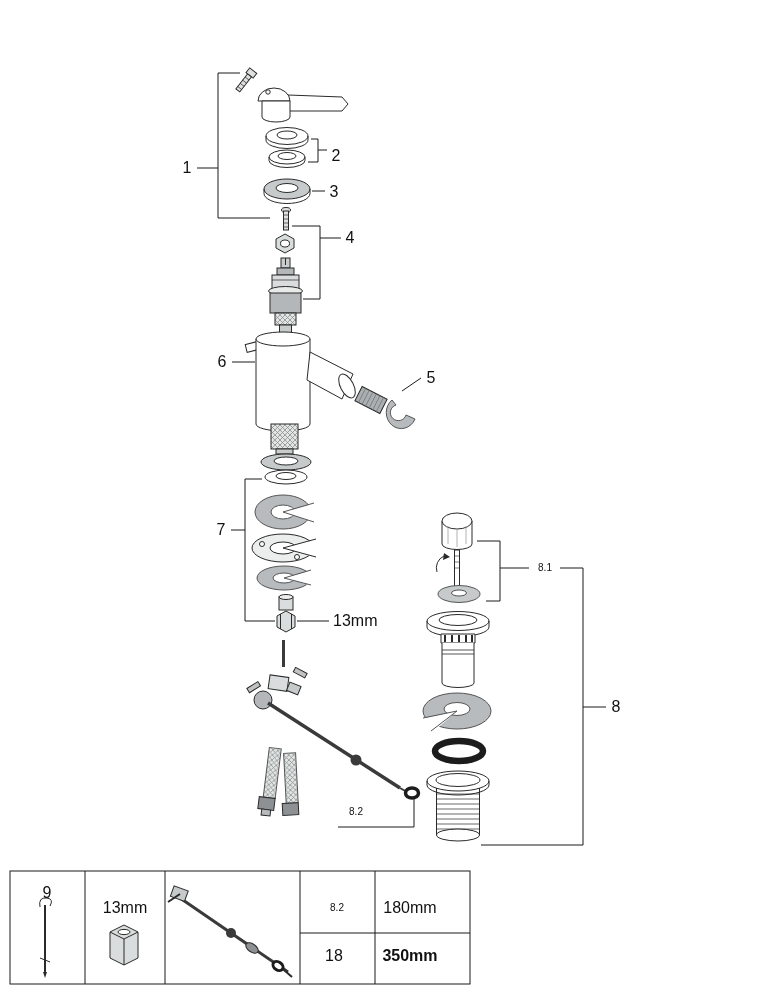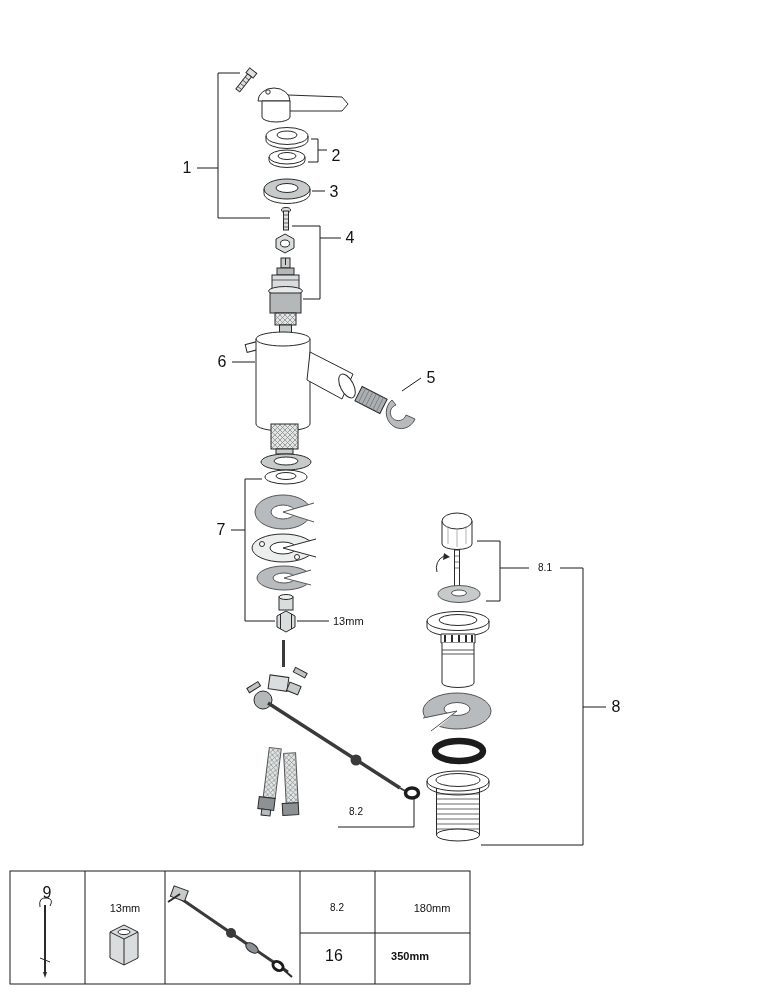--- a/index.html
+++ b/index.html
@@ -15,21 +15,21 @@
   .stage svg { position: absolute; left: 0; top: 0; }
   .label {
     position: absolute;
     transform: translate(-50%, -50%);
     font-size: 16px;
     line-height: 1;
     color: #111111;
     white-space: nowrap;
   }
   .label.md { font-size: 10px; }
-  .label.sm { font-size: 11px; text-align: center; }
+  .label.sm { font-size: 16px; text-align: center; }
   .label.anchor-left { transform: translate(0, -50%); }
 </style>
 </head>
 <body>
 
 <div class="stage">
 
   <svg width="769" height="1000" viewBox="0 0 769 1000">
     <defs>
       <pattern id="mesh" width="5" height="5" patternUnits="userSpaceOnUse">
@@ -288,17 +288,17 @@
   <span class="label" style="left:222px; top:362px;">6</span>
   <span class="label" style="left:221px; top:530px;">7</span>
   <span class="label sm anchor-left" style="left:333px; top:621px;">13mm</span>
   <span class="label md" style="left:545px; top:568px;">8.1</span>
   <span class="label" style="left:616px; top:707px;">8</span>
   <span class="label md" style="left:356px; top:812px;">8.2</span>
 
   <span class="label" style="left:47px; top:893px;">9</span>
   <span class="label sm" style="left:125px; top:908px;">13mm</span>
   <span class="label md" style="left:337px; top:908px;">8.2</span>
-  <span class="label sm" style="left:432px; top:908px;">180mm</span>
-  <span class="label" style="left:334px; top:956px;">16</span>
+  <span class="label sm" style="left:410px; top:908px;">180mm</span>
+  <span class="label" style="left:334px; top:956px;">18</span>
   <span class="label sm" style="left:410px; top:956px;font-weight:bold;">350mm</span>
 
 </div>
 
 </body></html>

